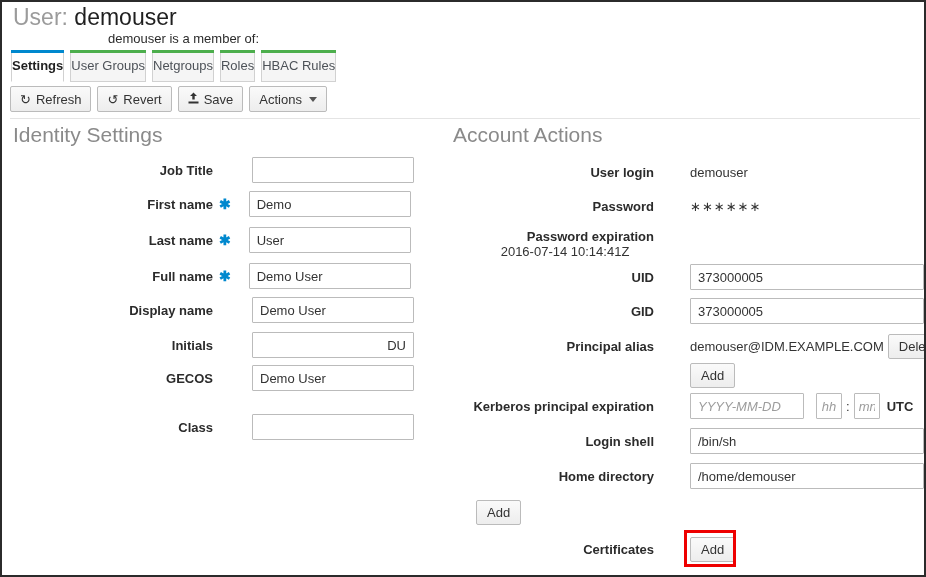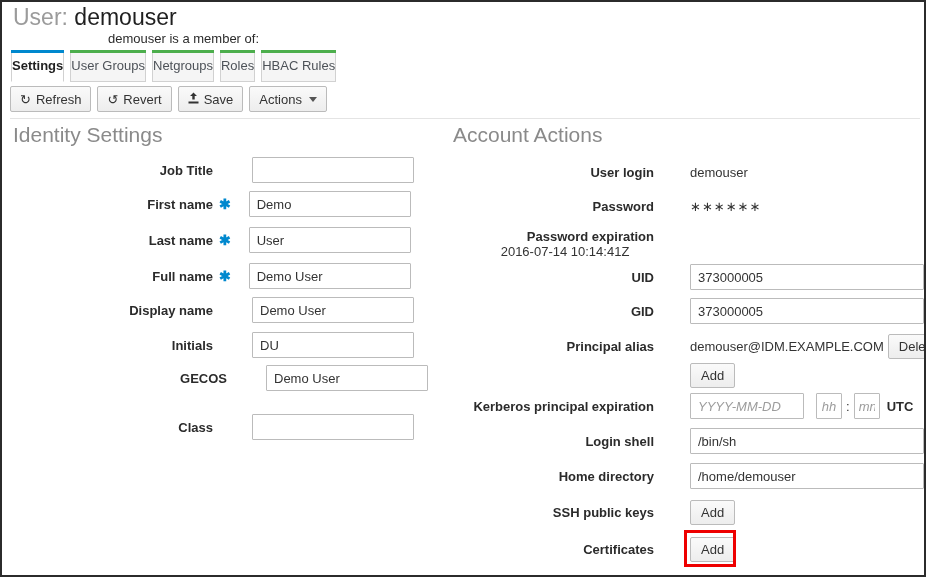--- a/index.html
+++ b/index.html
@@ -294,24 +294,24 @@
     <input class="fld" style="margin-left: 18px;" value="Demo User">
   </div>
 
   <div class="row col-l" style="left:11px; top:295px;">
     <span class="lbl">Display name</span>
     <input class="fld" style="margin-left: 39px;" value="Demo User">
   </div>
 
   <div class="row col-l" style="left:11px; top:330px;">
     <span class="lbl">Initials</span>
-    <input class="fld" style="margin-left: 39px;" value="DU">
-  </div>
-
-  <div class="row col-l" style="left:25px; top:363px;">
+    <input class="fld" style="margin-left: 39px; text-align: right;" value="DU">
+  </div>
+
+  <div class="row col-l" style="left:11px; top:363px;">
     <span class="lbl">GECOS</span>
     <input class="fld" style="margin-left: 39px;" value="Demo User">
   </div>
 
   <div class="row col-l" style="left:11px; top:412px;">
     <span class="lbl">Class</span>
     <input class="fld" style="margin-left: 39px;" value="">
   </div>
 
   <div class="section-title" id="account-title">Account Actions</div>
@@ -364,21 +364,20 @@
     <span class="lbl">Login shell</span>
     <input class="fld" style="margin-left: 36px; width: 234px;" value="/bin/sh">
   </div>
 
   <div class="row col-r" style="left:438px; top:461px;">
     <span class="lbl">Home directory</span>
     <input class="fld" style="margin-left: 36px; width: 234px;" value="/home/demouser">
   </div>
 
   <div class="row col-r" style="left:438px; top:497px;">
-    <span class="lbl">SSH public keys</span>
     <span class="sm-btn" style="margin-left:36px;">Add</span>
   </div>
 
   <div class="row col-r" style="left:438px; top:534px;">
     <span class="lbl">Certificates</span>
     <span class="sm-btn" style="margin-left:36px;">Add</span>
   </div>
 
   <div class="highlight-box" style="border-color: rgb(238, 0, 0);"></div>
 

